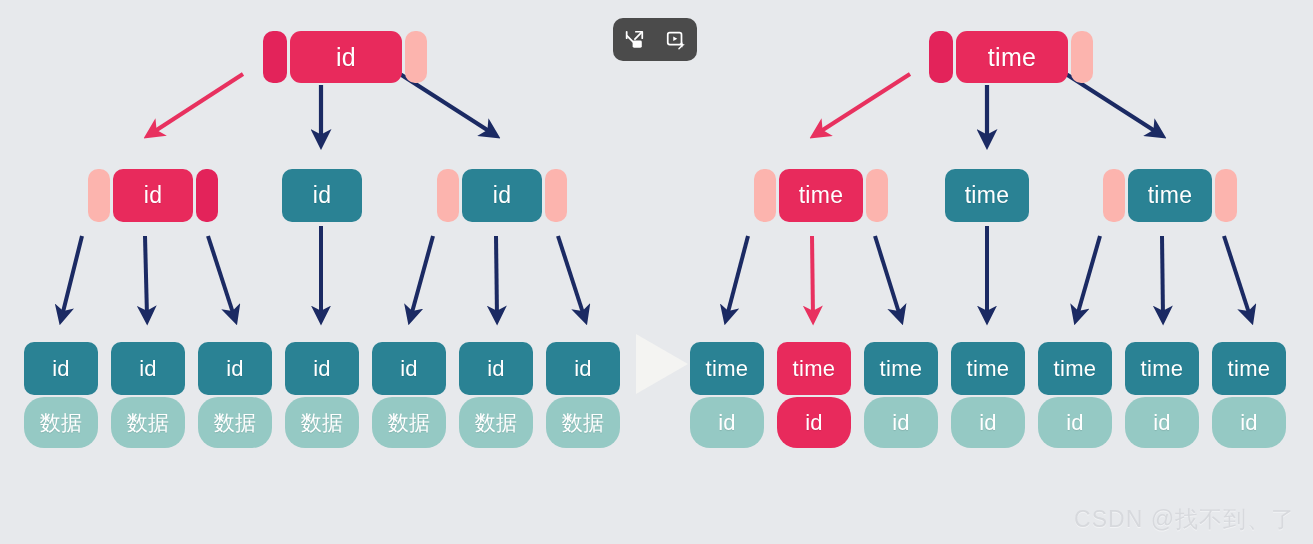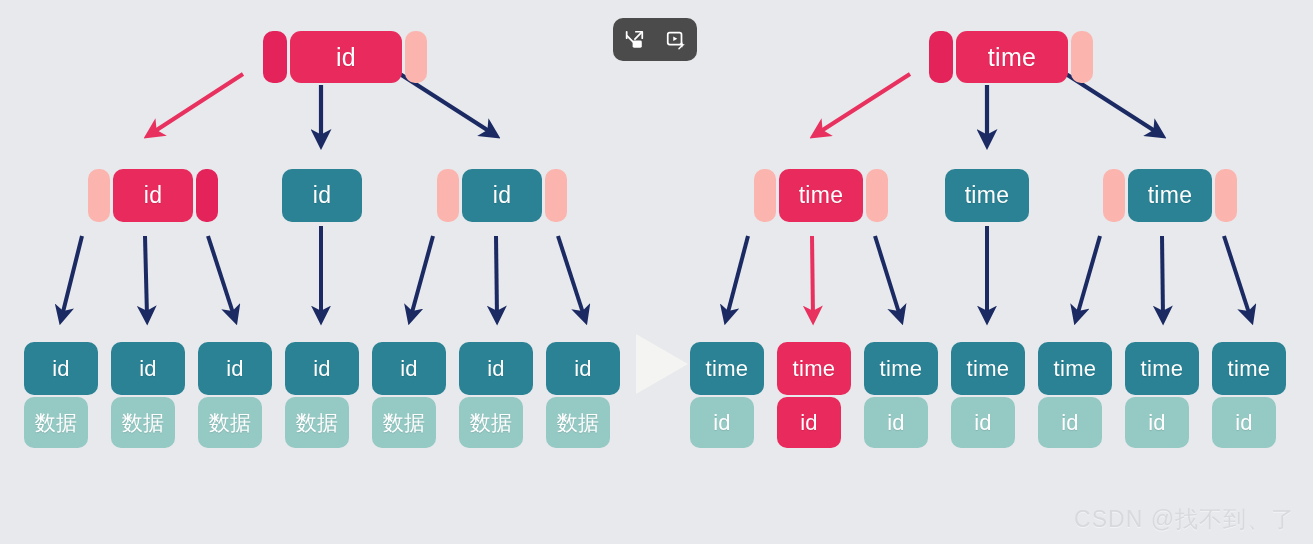--- a/index.html
+++ b/index.html
@@ -74,22 +74,22 @@
     position: absolute;
     z-index: 3;
     width: 74px;
   }
   .leaf .top {
     width: 74px; height: 53px;
     border-radius: 10px;
     font-size: 22px;
   }
   .leaf .bot {
-    width: 64px; height: 51px;
-    border-radius: 10px;
+    width: 74px; height: 51px;
+    border-radius: 20px;
     margin-top: 2px;
     font-size: 22px;
   }
   .leaf .bot.cn { font-size: 21px; }
 
   
   #play-triangle {
     position: absolute;
     left: 636px;
     top: 334px;

